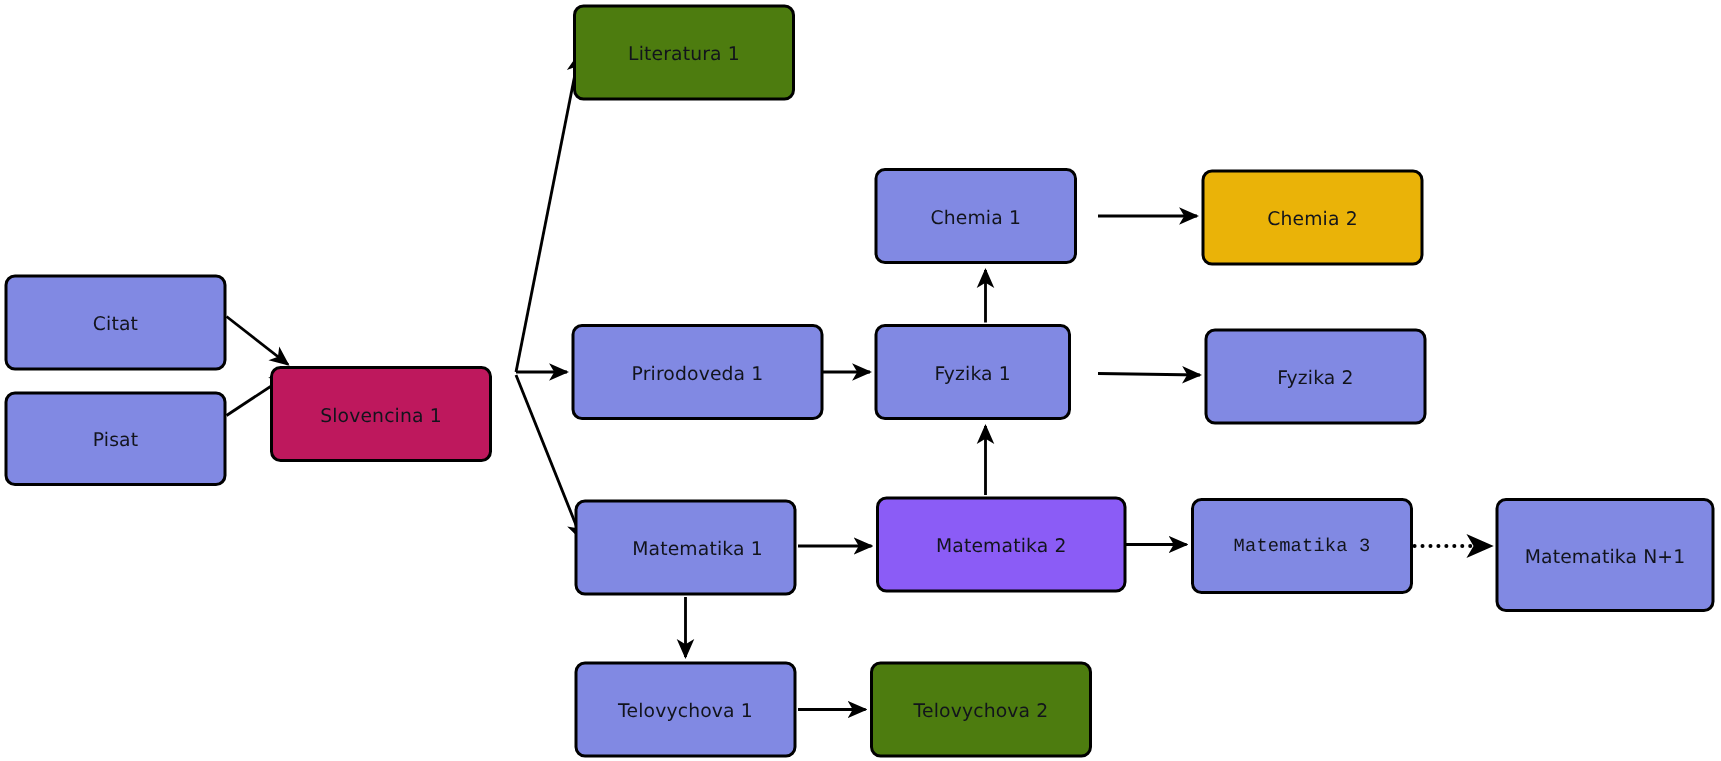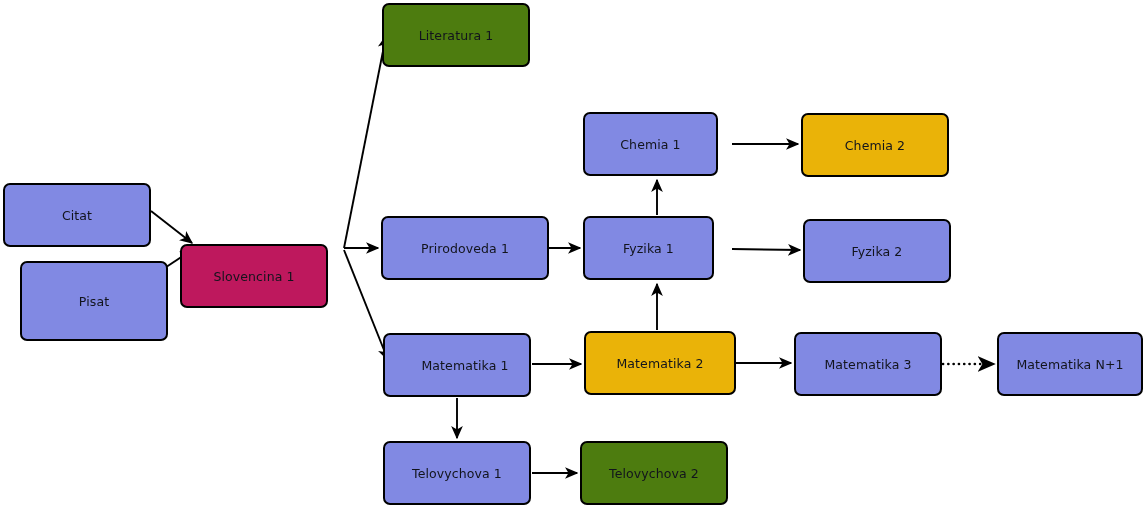--- a/index.html
+++ b/index.html
@@ -70,57 +70,57 @@
         <polyline points="943,364 994,364" fill="none" stroke="#000000" stroke-width="2.6" stroke-linecap="round" stroke-dasharray="0.1 5.2" marker-end="url(#arrowhead)"></polyline>
         <polyline points="457,398 457,438" fill="none" stroke="#000000" stroke-width="1.9" stroke-linecap="butt" marker-end="url(#arrowhead)"></polyline>
         <polyline points="532,473 577,473" fill="none" stroke="#000000" stroke-width="1.9" stroke-linecap="butt" marker-end="url(#arrowhead)"></polyline>
       </g>
   </svg>
 
   <div id="node-layer">
       <div class="node" style="left: 3px; top: 163px; width: 148px; height: 64px; background: rgb(129, 137, 227); border-color: rgb(0, 0, 0); color: rgb(18, 20, 28); margin-top: 20px;">
         <span class="node-label">Citat</span>
       </div>
-      <div class="node" style="left: 20px; top: 261px; width: 148px; height: 80px; background: rgb(129, 137, 227); border-color: rgb(0, 0, 0); color: rgb(18, 20, 28);">
+      <div class="node" style="left: 3px; top: 261px; width: 148px; height: 63px; background: rgb(129, 137, 227); border-color: rgb(0, 0, 0); color: rgb(18, 20, 28);">
         <span class="node-label">Pisat</span>
       </div>
       <div class="node" style="left: 180px; top: 216px; width: 148px; height: 64px; background: #be185d; border-color: rgb(0, 0, 0); color: rgb(18, 20, 28); margin-top: 28px;">
         <span class="node-label">Slovencina 1</span>
       </div>
       <div class="node" style="left: 382px; top: 3px; width: 148px; height: 64px; background: #4d7c0f; border-color: rgb(0, 0, 0); color: rgb(18, 20, 28);">
         <span class="node-label">Literatura 1</span>
       </div>
       <div class="node" style="left: 381px; top: 216px; width: 168px; height: 64px; background: rgb(129, 137, 227); border-color: rgb(0, 0, 0); color: rgb(18, 20, 28);">
         <span class="node-label">Prirodoveda 1</span>
       </div>
       <div class="node" style="left: 383px; top: 333px; width: 148px; height: 64px; background: rgb(129, 137, 227); border-color: rgb(0, 0, 0); color: rgb(18, 20, 28); padding-left: 16px;">
         <span class="node-label">Matematika 1</span>
       </div>
       <div class="node" style="left: 583px; top: 112px; width: 135px; height: 64px; background: rgb(129, 137, 227); border-color: rgb(0, 0, 0); color: rgb(18, 20, 28);">
         <span class="node-label">Chemia 1</span>
       </div>
       <div class="node" style="left: 583px; top: 216px; width: 131px; height: 64px; background: rgb(129, 137, 227); border-color: rgb(0, 0, 0); color: rgb(18, 20, 28);">
         <span class="node-label">Fyzika 1</span>
       </div>
-      <div class="node" style="left: 584px; top: 331px; width: 152px; height: 64px; background: #eab308; border-color: rgb(0, 0, 0); color: rgb(18, 20, 28);">
+      <div class="node" style="left: 584px; top: 331px; width: 167px; height: 64px; background: #8b5cf6; border-color: rgb(0, 0, 0); color: rgb(18, 20, 28);">
         <span class="node-label">Matematika 2</span>
       </div>
       <div class="node" style="left: 383px; top: 441px; width: 148px; height: 64px; background: rgb(129, 137, 227); border-color: rgb(0, 0, 0); color: rgb(18, 20, 28); align-items: center;">
         <span class="node-label">Telovychova 1</span>
       </div>
       <div class="node" style="left: 580px; top: 441px; width: 148px; height: 64px; background: #4d7c0f; border-color: rgb(0, 0, 0); color: rgb(18, 20, 28);">
         <span class="node-label">Telovychova 2</span>
       </div>
       <div class="node" style="left: 801px; top: 113px; width: 148px; height: 64px; background: #eab308; border-color: rgb(0, 0, 0); color: rgb(18, 20, 28);">
         <span class="node-label">Chemia 2</span>
       </div>
       <div class="node" style="left: 803px; top: 219px; width: 148px; height: 64px; background: rgb(129, 137, 227); border-color: rgb(0, 0, 0); color: rgb(18, 20, 28);">
         <span class="node-label">Fyzika 2</span>
       </div>
-      <div class="node" style="left: 794px; top: 332px; width: 148px; height: 64px; background: rgb(129, 137, 227); border-color: rgb(0, 0, 0); color: rgb(18, 20, 28);">
+      <div class="node" style="left: 794px; top: 332px; width: 148px; height: 64px; background: rgb(129, 137, 227); border-color: rgb(0, 0, 0); color: rgb(18, 20, 28); font-family: Liberation Mono, monospace;">
         <span class="node-label">Matematika 3</span>
       </div>
-      <div class="node" style="left: 997px; top: 332px; width: 146px; height: 64px; background: rgb(129, 137, 227); border-color: rgb(0, 0, 0); color: rgb(18, 20, 28);">
+      <div class="node" style="left: 997px; top: 332px; width: 146px; height: 76px; background: rgb(129, 137, 227); border-color: rgb(0, 0, 0); color: rgb(18, 20, 28);">
         <span class="node-label">Matematika N+1</span>
       </div>
     </div>
 
 </div>
 
 </body></html>

